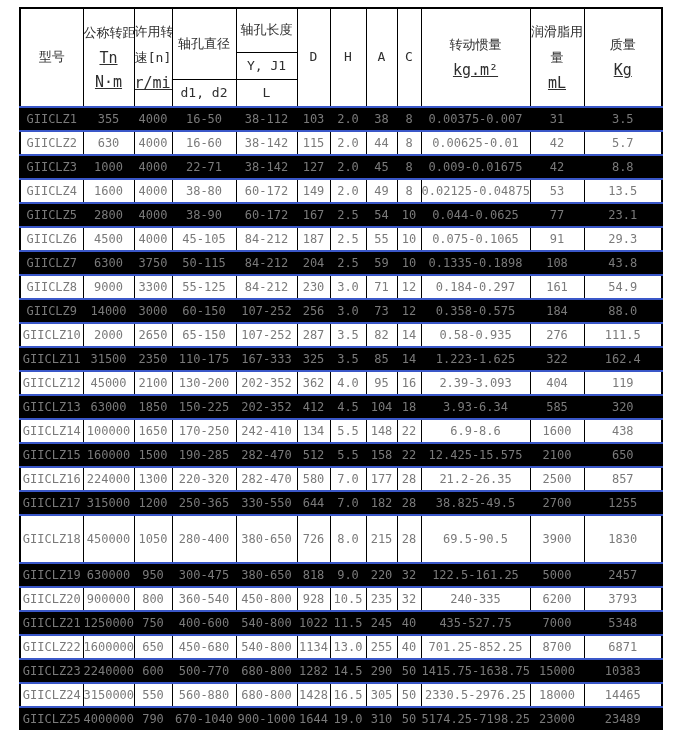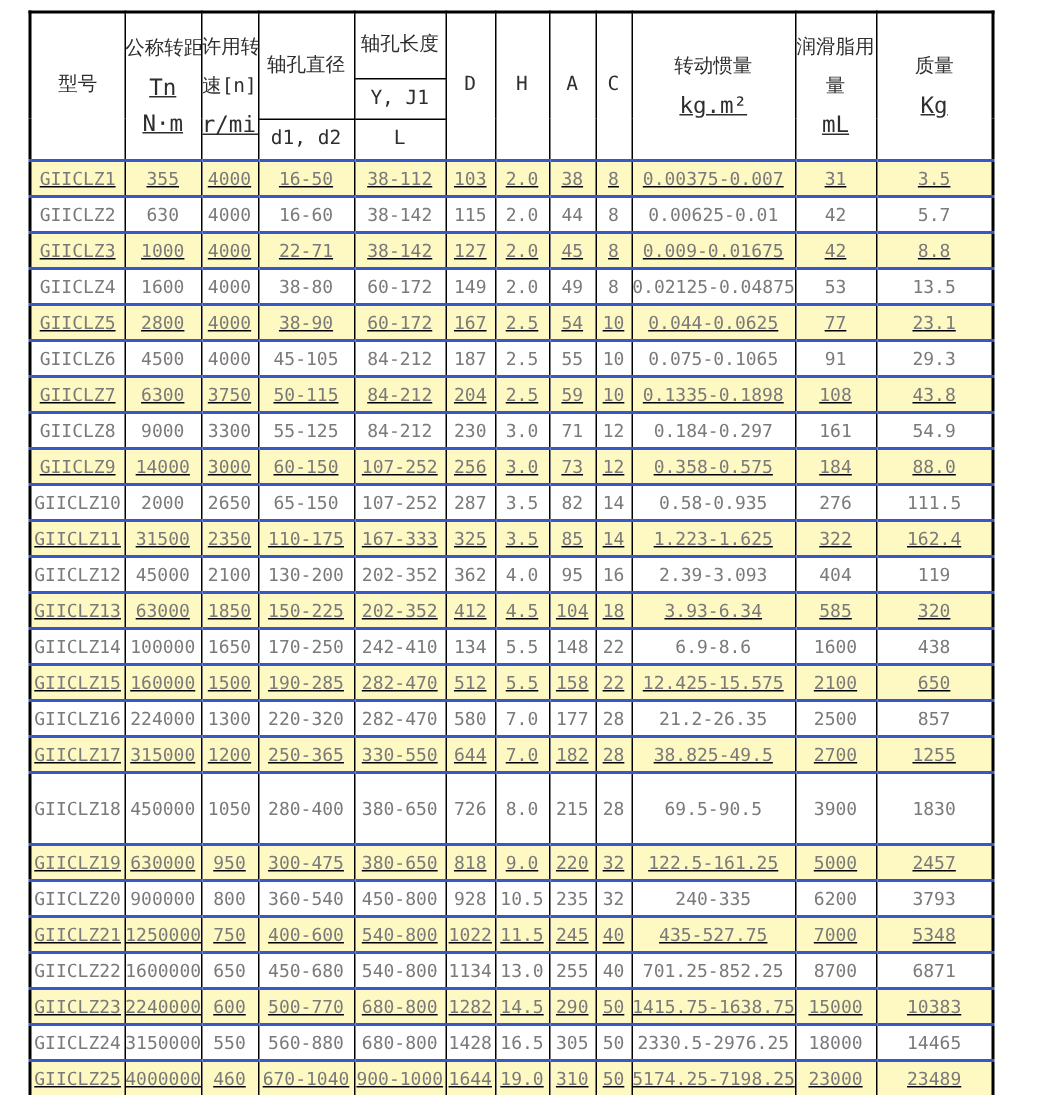--- a/index.html
+++ b/index.html
@@ -44,21 +44,21 @@
   }
   thead tr.hr1 { height: 44px; }
   thead tr.hr2 { height: 26px; }
   thead tr.hr3 { height: 26px; }
   tbody td {
     color: #7a7a7a;
     font-size: 12px;
   }
   tbody tr { height: 24px; }
   tbody tr.tall { height: 48px; }
-  tbody tr.alt { background: #fef9c3; text-decoration: underline; }
+  tbody tr.alt { background: #000000; }
   tbody tr.alt td {
     border-top: 2px solid #3a57c8;
     border-bottom: 2px solid #3a57c8;
   }
 </style>
 </head>
 <body>
 
 <div class="page">
   <table class="spec">
@@ -456,21 +456,21 @@
           <td>16.5</td>
           <td>305</td>
           <td>50</td>
           <td>2330.5-2976.25</td>
           <td>18000</td>
           <td>14465</td>
         </tr>
         <tr class="alt">
           <td>GIICLZ25</td>
           <td>4000000</td>
-          <td>460</td>
+          <td>790</td>
           <td>670-1040</td>
           <td>900-1000</td>
           <td>1644</td>
           <td>19.0</td>
           <td>310</td>
           <td>50</td>
           <td>5174.25-7198.25</td>
           <td>23000</td>
           <td>23489</td>
         </tr>

